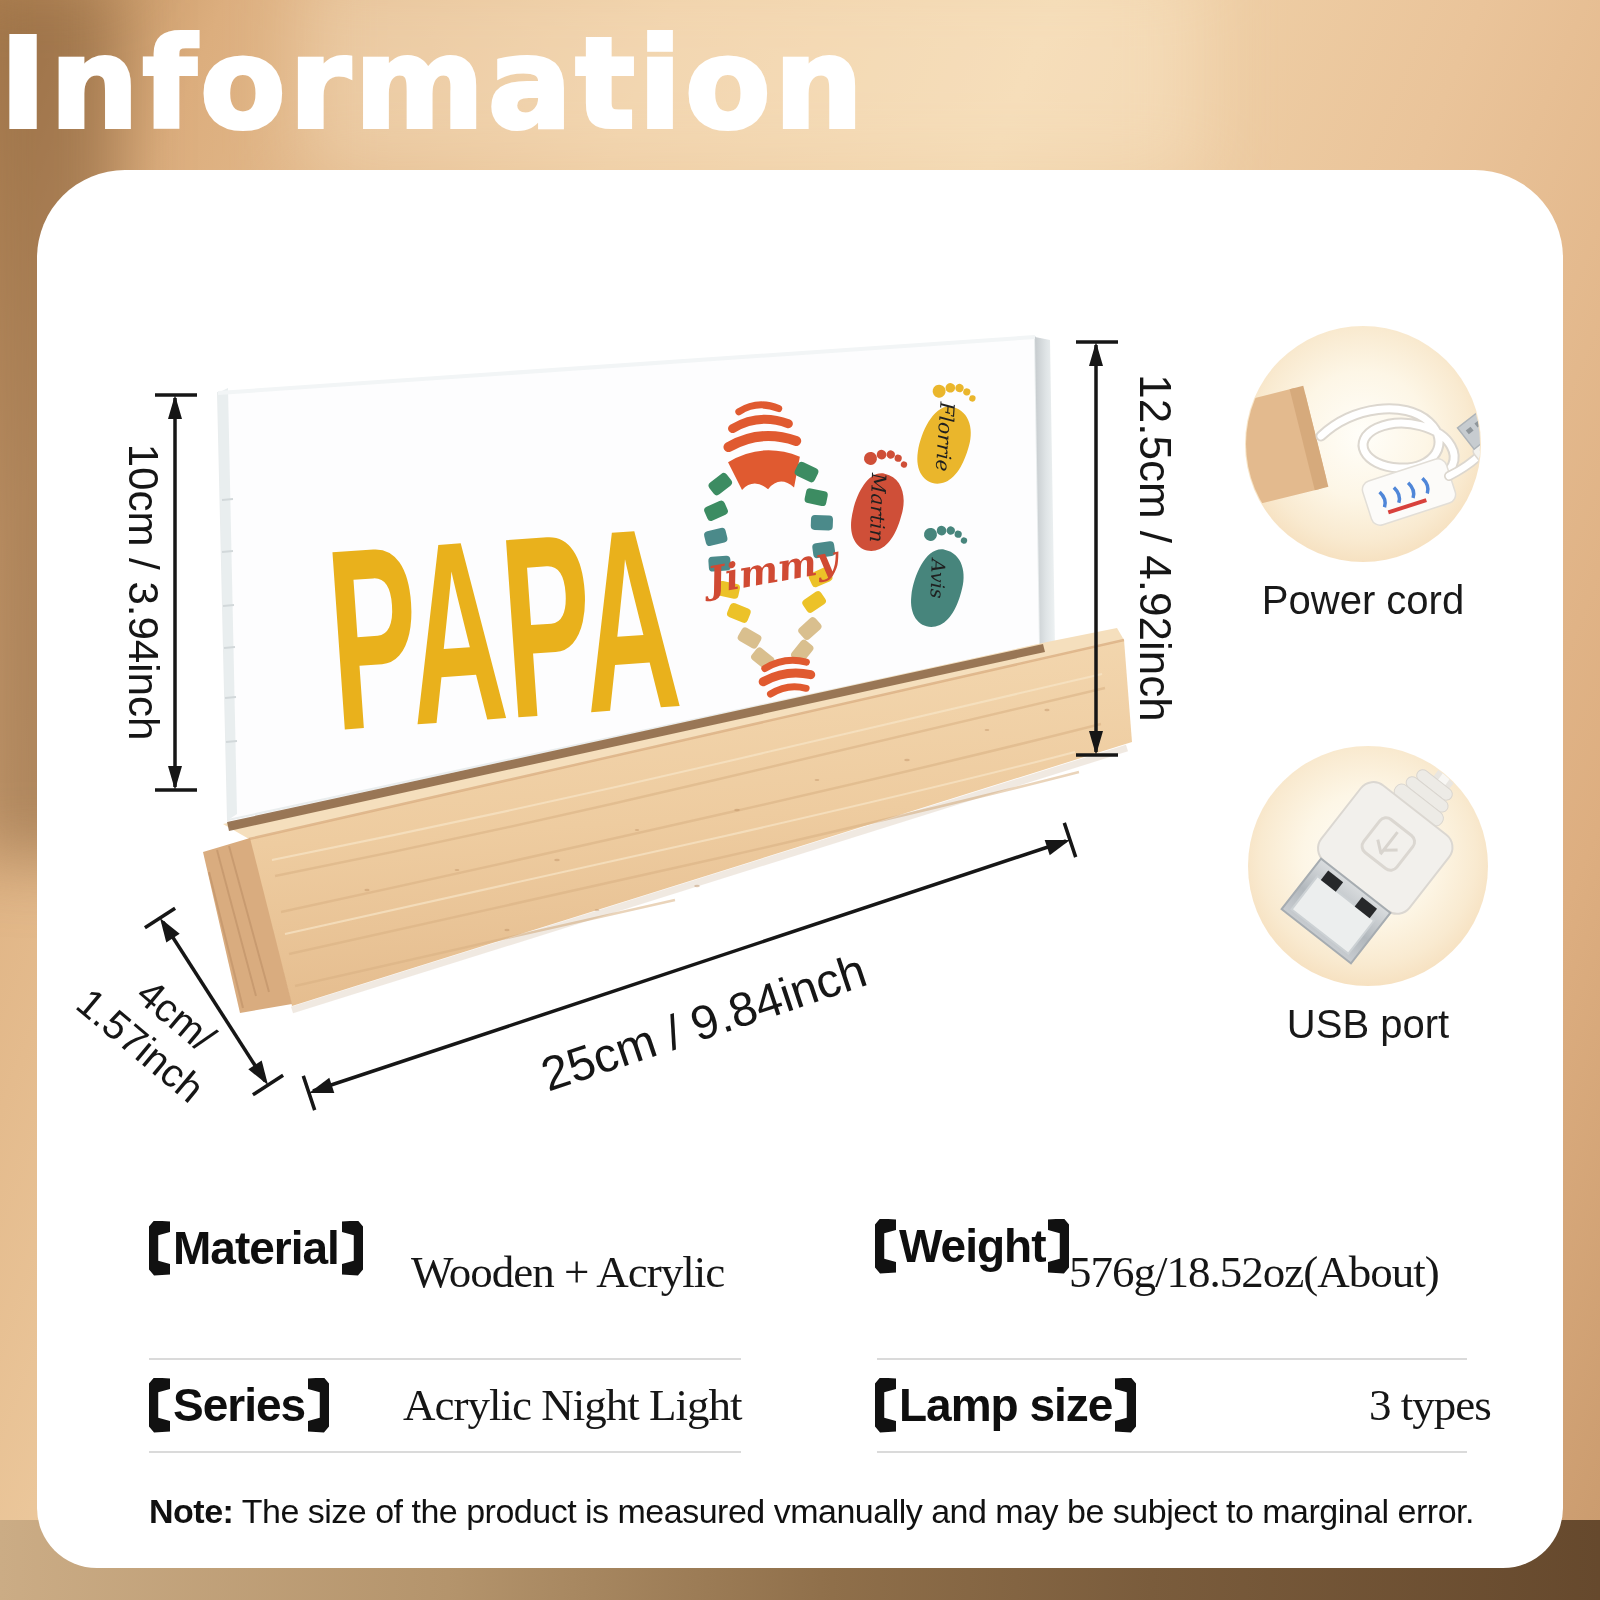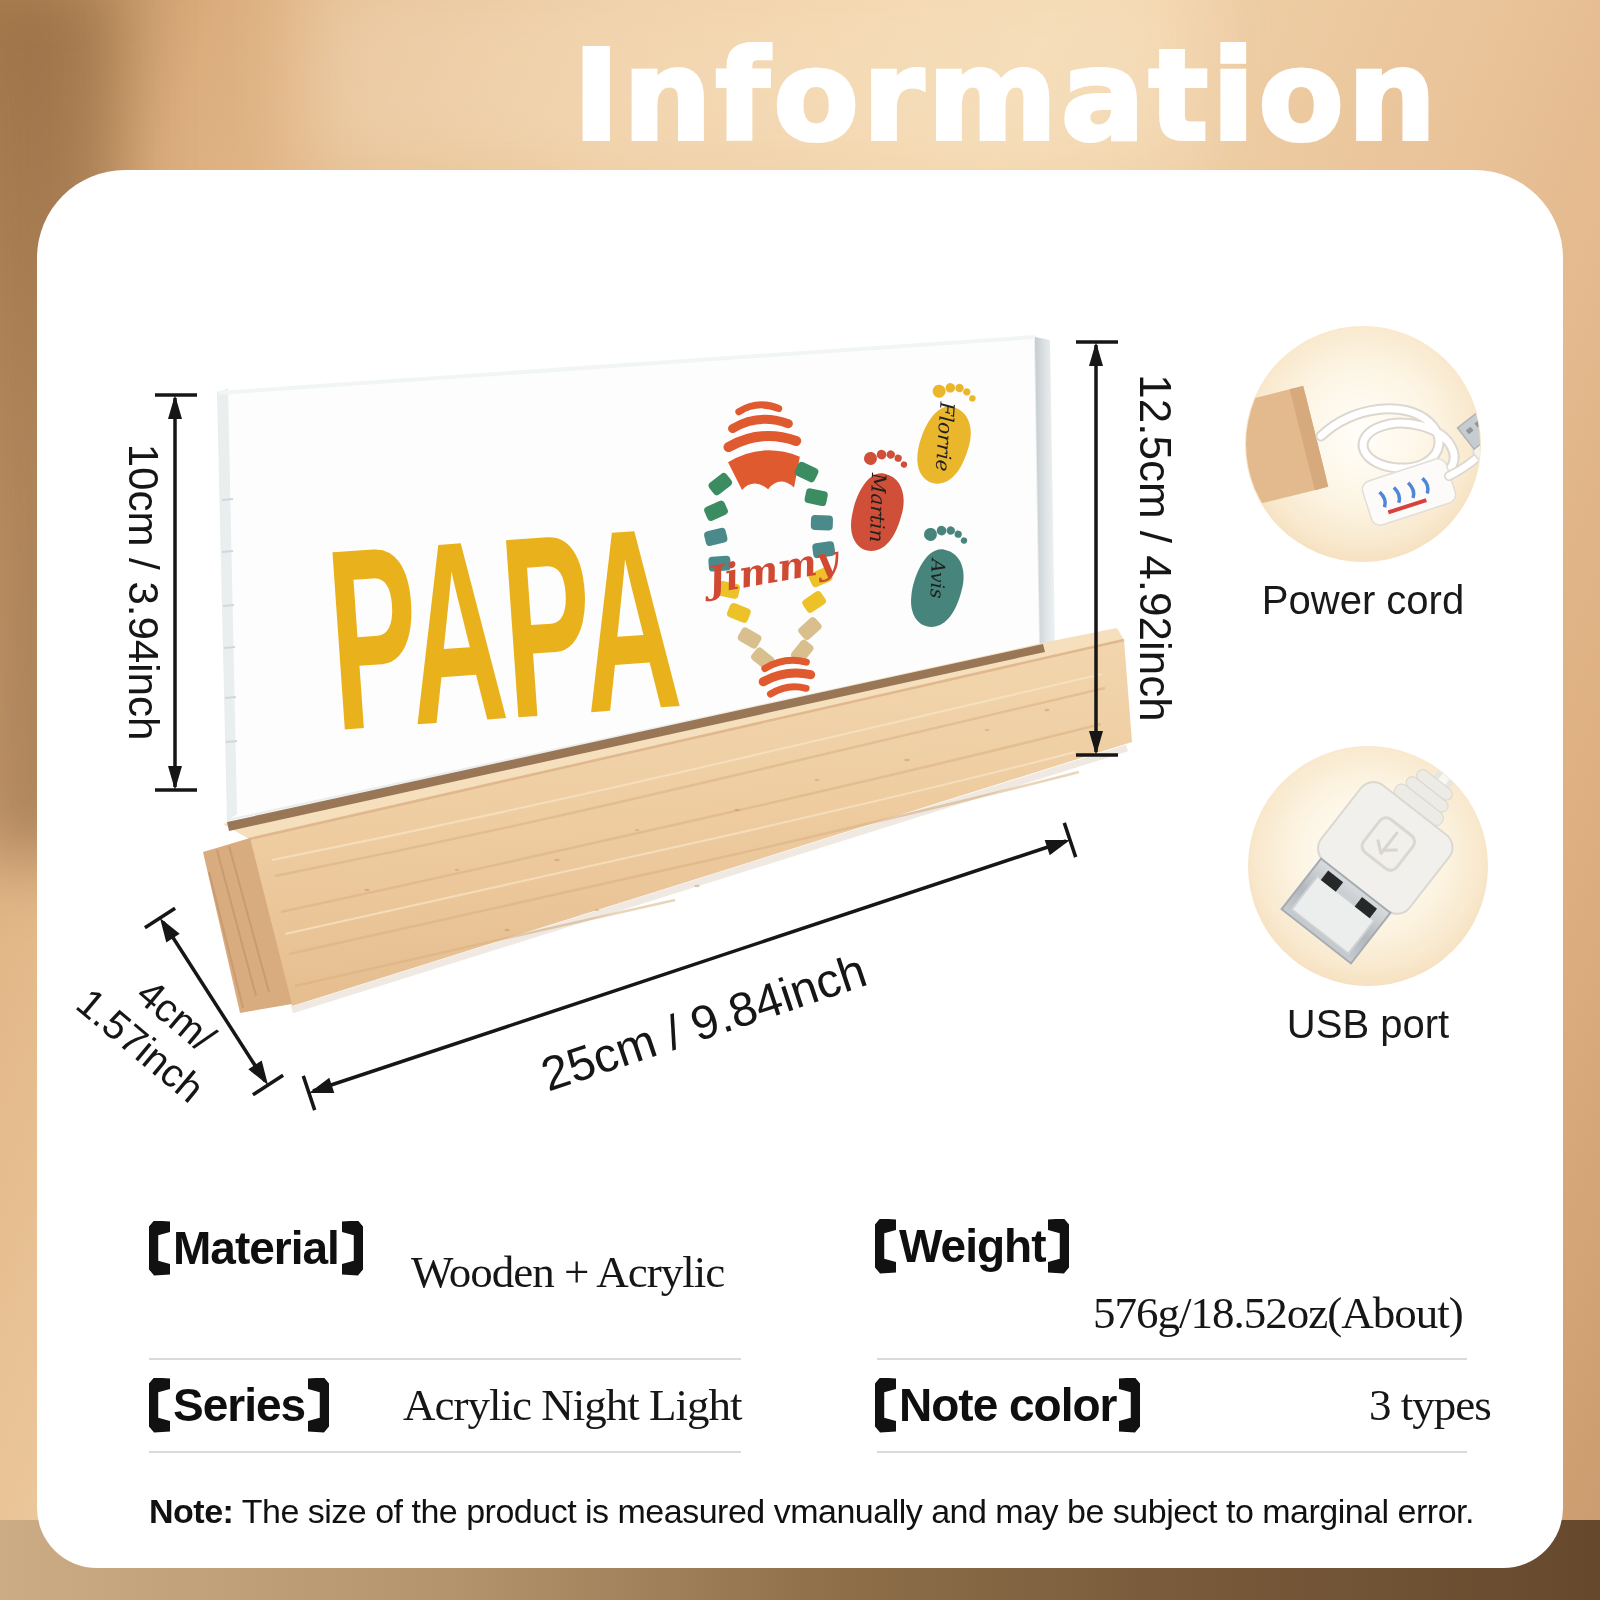--- a/index.html
+++ b/index.html
@@ -5,21 +5,21 @@
   html,body{margin:0;padding:0;width:1600px;height:1600px;overflow:hidden;
     font-family:"Liberation Sans",sans-serif;}
   .bg{position:absolute;inset:0;width:1600px;height:1600px;
     background:linear-gradient(112deg,#b98a58 0%,#dcae7e 10%,#ecc89c 30%,#f1d4ab 47%,#eac49a 66%,#ddae80 86%,#c99a6d 100%);}
   .bg-left{position:absolute;left:-30px;top:-20px;width:150px;height:880px;
     background:rgba(125,88,52,.5);filter:blur(34px);}
   .bg-top{position:absolute;left:300px;top:-40px;width:900px;height:220px;
     background:rgba(255,240,215,.35);filter:blur(40px);}
   .bg-bottom{position:absolute;left:0;top:1520px;width:1600px;height:80px;
     background:linear-gradient(90deg,#cbac85 0%,#b4946c 28%,#8f6f4a 52%,#7a5c3c 72%,#66492d 100%);}
-  .page-title{position:absolute;left:0;top:24px;width:1440px;text-align:right;
+  .page-title{position:absolute;left:0;top:12px;width:1440px;text-align:left;
     font-family:"DejaVu Sans",sans-serif;font-size:124px;font-weight:bold;color:#ffffff;
     letter-spacing:4px;-webkit-text-stroke:4px #ffffff;}
   .card{position:absolute;left:37px;top:170px;width:1526px;height:1398px;background:#ffffff;
     border-radius:88px 88px 60px 60px;}
   .figure{position:absolute;left:0;top:0;}
   
   .c-or{fill:#e05a30}.c-gr{fill:#3c8c62}.c-tl{fill:#4b8a8a}.c-gd{fill:#ecc228}.c-tn{fill:#d9bf8e}
   .s-or{stroke:#e05a30;fill:none;stroke-linecap:round}
   .dim{stroke:#161616;stroke-width:3.5;fill:none}
   .dimf{fill:#161616;stroke:none}
@@ -293,35 +293,35 @@
       <span>Material</span>
       <span class="rb"></span>
   </div>
   <div class="spec-value" style="left:374px;top:1070px;">Wooden + Acrylic</div>
 
   <div class="spec-label" style="left:838px;top:1044px;">
     <span class="lb"></span>
       <span>Weight</span>
       <span class="rb"></span>
   </div>
-  <div class="spec-value" style="left:1032px;top:1111px;margin-left:24px;">576g/18.52oz(About)</div>
+  <div class="spec-value" style="left:1032px;top:1070px;">576g/18.52oz(About)</div>
 
   <div class="divider" style="left:112px;top:1188px;width:592px;"></div>
   <div class="divider" style="left:840px;top:1188px;width:590px;"></div>
 
   <div class="spec-label" style="left:112px;top:1203px;">
     <span class="lb"></span>
       <span>Series</span>
       <span class="rb"></span>
   </div>
   <div class="spec-value" style="left:366px;top:1203px;">Acrylic Night Light</div>
 
   <div class="spec-label" style="left:838px;top:1203px;">
     <span class="lb"></span>
-      <span>Note color</span>
+      <span>Lamp size</span>
       <span class="rb"></span>
   </div>
   <div class="spec-value" style="left:1296px;top:1203px;margin-left:36px;">3 types</div>
 
   <div class="divider" style="left:112px;top:1281px;width:592px;"></div>
   <div class="divider" style="left:840px;top:1281px;width:590px;"></div>
 
   <div class="note">
     <b>Note:</b>
     <span>The size of the product is measured vmanually and may be subject to marginal error.</span>

